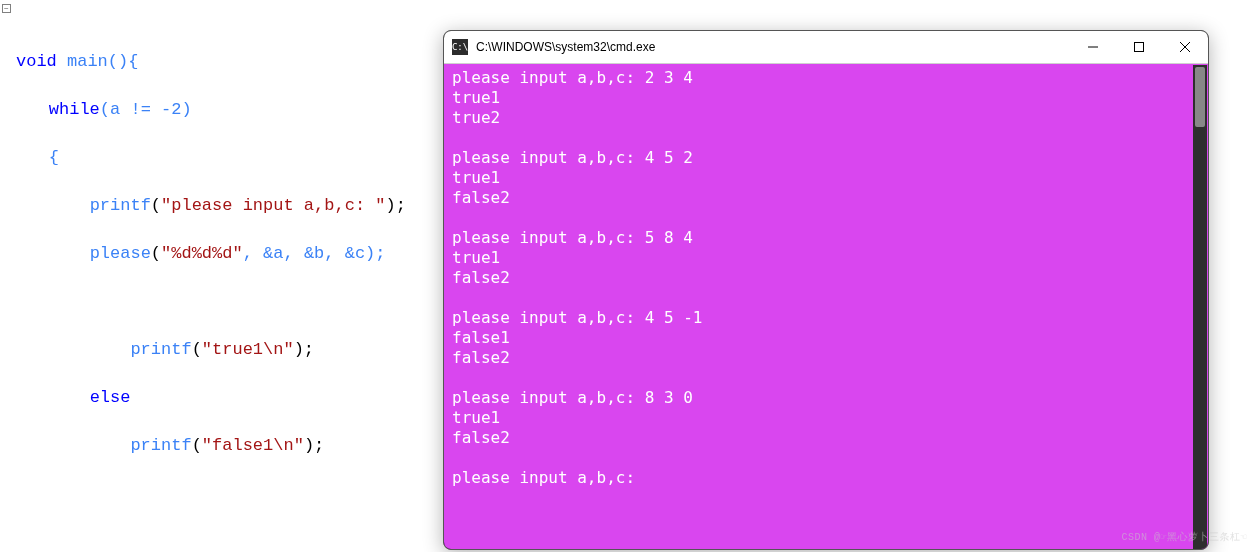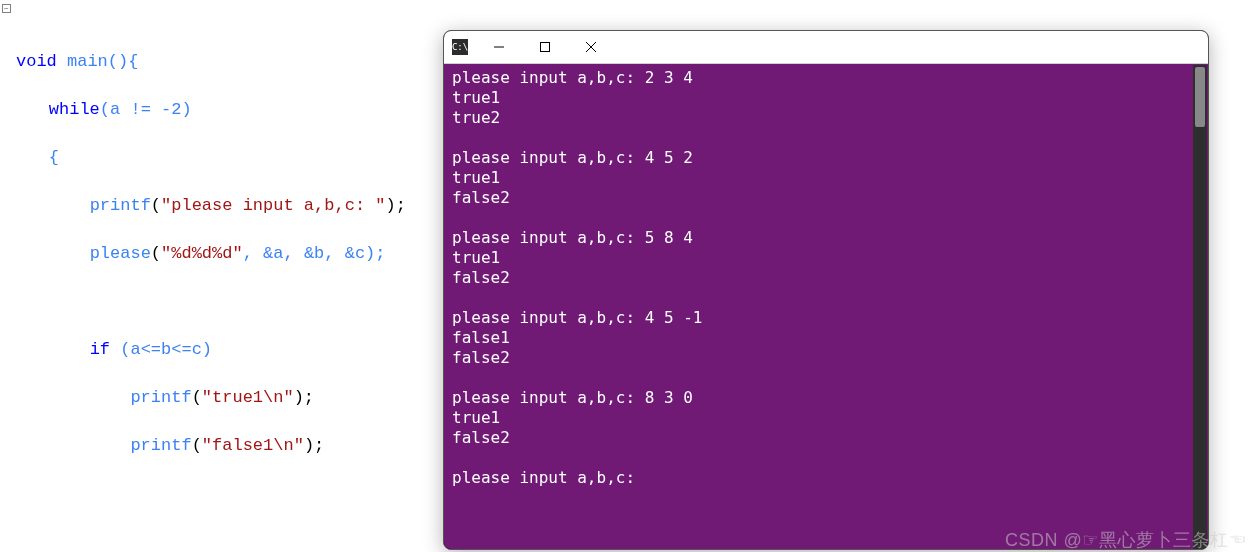--- a/index.html
+++ b/index.html
@@ -68,45 +68,45 @@
   .title-btn {
     width:46px; height:33px;
     display:flex; align-items:center; justify-content:center;
     color:#000;
   }
   .title-btn svg { width:10px; height:10px; }
 
   .console-body {
     position:absolute;
     left:0; top:33px; right:0; bottom:0;
-    background:#701a75;
+    background:#d946ef;
     color:#ffffff;
     font-family:"Consolas","SimSun",monospace;
     font-size:16px;
     line-height:20px;
     padding:4px 8px;
     white-space:pre;
   }
   .console-scroll {
     position:absolute; right:1px; top:34px;
     width:14px; height:484px;
     background:#2e2e2e;
   }
   .console-thumb {
     position:absolute; left:2px; top:2px;
     width:10px; height:60px;
     background:#888888; border-radius:2px;
   }
 
   .watermark {
     position:absolute;
-    right:8px; bottom:0;
+    right:8px; bottom:8px;
     color:rgba(200,200,200,0.55);
-    font-family:Liberation Sans, sans-serif;
-    font-size:18px;
+    font-family:Liberation Mono, monospace;
+    font-size:10px;
     letter-spacing:0.5px;
     pointer-events:none;
   }
   .green-bar {
     position:absolute; left:0; top:0;
     width:4px; height:552px;
     background:#7fc97f;
   }
 </style>
 </head>
@@ -115,37 +115,38 @@
 <div class="green-bar"></div>
 
 <div class="code-area">
 <div class="collapse-mark">−</div>
 <span class="line"><span class="typ">void</span> <span class="plain">main</span><span class="plain">(){</span></span>
 <span class="line">    <span class="kw">while</span><span class="plain">(a != -2)</span></span>
 <span class="line">    <span class="plain">{</span></span>
 <span class="line">        <span class="plain">printf</span>(<span class="str">"please input a,b,c: "</span>);</span>
 <span class="line">        <span class="plain">please</span>(<span class="str">"%d%d%d"</span><span class="plain">, &amp;a, &amp;b, &amp;c);</span></span>
 <span class="line"> </span>
-<span class="line">        <span class="kw">if</span><span class="plain"> (a&lt;=b&lt;=c)</span></span>
 <span class="line">            <span class="plain">printf</span>(<span class="str">"true1\n"</span>);</span>
+<span class="line">        <span class="kw">else</span></span>
 <span class="line">            <span class="plain">printf</span>(<span class="str">"false1\n"</span>);</span>
 
 
 
 
 
 
 
 
 
 </div>
 
 <div class="cmd-window">
   <div class="titlebar">
     <div class="titlebar-icon">C:\</div>
+    <div class="titlebar-title">C:\WINDOWS\system32\cmd.exe</div>
     <div class="title-btn">
       <svg viewBox="0 0 10 10">
           <line x1="0" y1="5" x2="10" y2="5" stroke="currentColor" stroke-width="1"></line>
         </svg>
     </div>
     <div class="title-btn">
       <svg viewBox="0 0 10 10">
           <rect x="0.5" y="0.5" width="9" height="9" fill="none" stroke="currentColor" stroke-width="1"></rect>
         </svg>
     </div>

